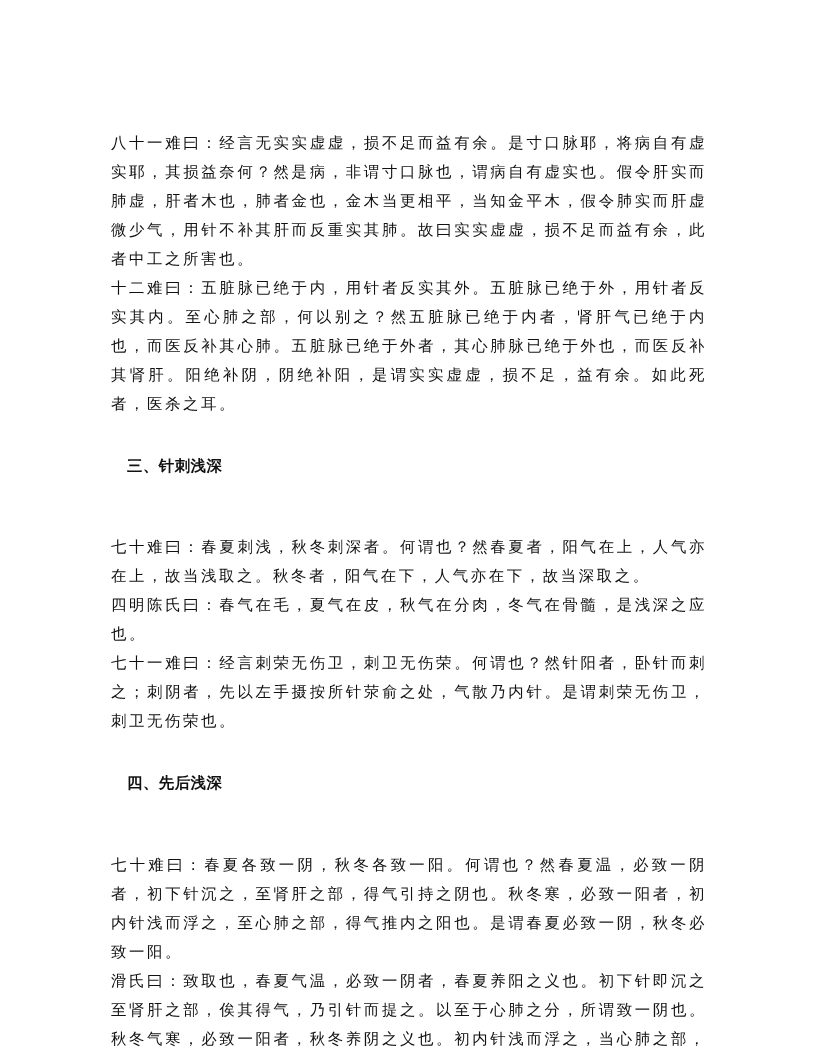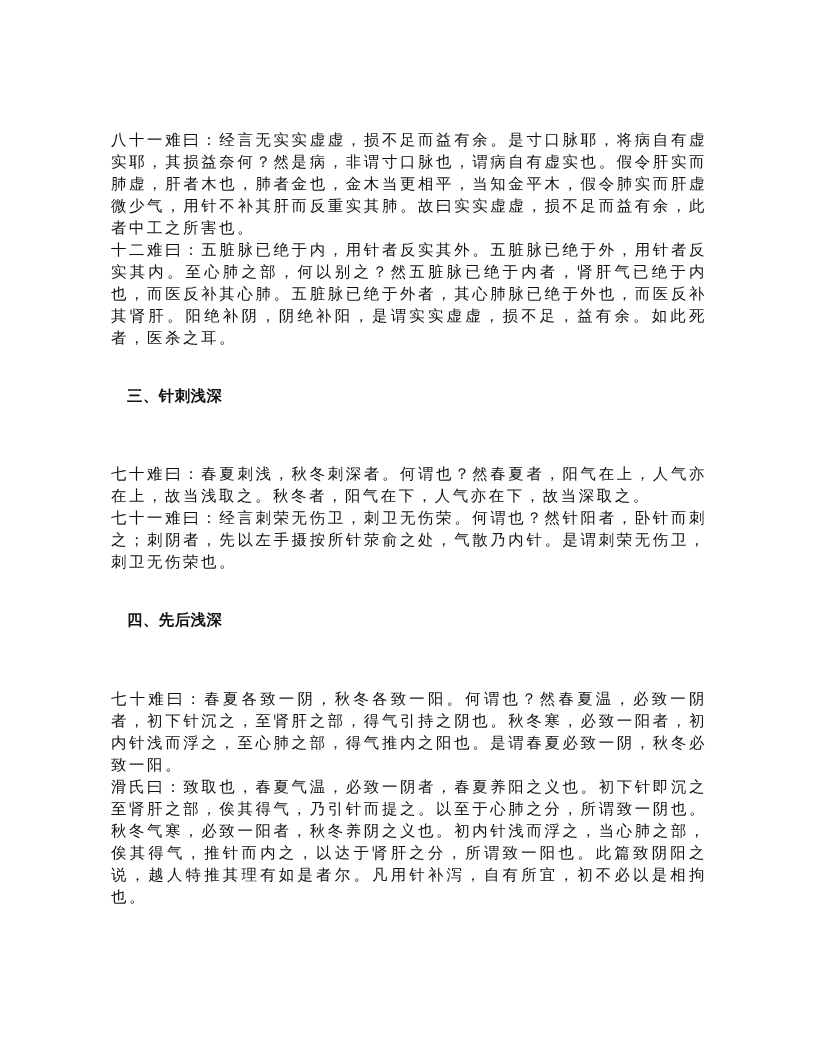--- a/index.html
+++ b/index.html
@@ -17,21 +17,21 @@
     }
     .page {
       position: absolute;
       left: 111px;
       top: 129px;
       width: 596px;
     }
     .para {
       margin: 0;
       font-size: 15.4px;
-      line-height: 22px;
+      line-height: 29px;
       letter-spacing: 2.6px;
       text-align: justify;
       word-break: break-all;
       white-space: normal;
     }
     .heading {
       margin: 16px;
       font-size: 15.4px;
       line-height: 20.6px;
       letter-spacing: 0.5px;
@@ -48,20 +48,21 @@
     <p class="para">八十一难曰：经言无实实虚虚，损不足而益有余。是寸口脉耶，将病自有虚实耶，其损益奈何？然是病，非谓寸口脉也，谓病自有虚实也。假令肝实而肺虚，肝者木也，肺者金也，金木当更相平，当知金平木，假令肺实而肝虚微少气，用针不补其肝而反重实其肺。故曰实实虚虚，损不足而益有余，此者中工之所害也。</p>
     <p class="para">十二难曰：五脏脉已绝于内，用针者反实其外。五脏脉已绝于外，用针者反实其内。至心肺之部，何以别之？然五脏脉已绝于内者，肾肝气已绝于内也，而医反补其心肺。五脏脉已绝于外者，其心肺脉已绝于外也，而医反补其肾肝。阳绝补阴，阴绝补阳，是谓实实虚虚，损不足，益有余。如此死者，医杀之耳。</p>
   </div>
 
   <div class="gap-before-heading"></div>
 
   <div>
     <h2 class="heading">三、针刺浅深</h2>
     <div class="gap-after-heading"></div>
     <p class="para">七十难曰：春夏刺浅，秋冬刺深者。何谓也？然春夏者，阳气在上，人气亦在上，故当浅取之。秋冬者，阳气在下，人气亦在下，故当深取之。</p>
+    <p class="para">四明陈氏曰：春气在毛，夏气在皮，秋气在分肉，冬气在骨髓，是浅深之应也。</p>
     <p class="para">七十一难曰：经言刺荣无伤卫，刺卫无伤荣。何谓也？然针阳者，卧针而刺之；刺阴者，先以左手摄按所针荥俞之处，气散乃内针。是谓刺荣无伤卫，刺卫无伤荣也。</p>
   </div>
 
   <div class="gap-before-heading"></div>
 
   <div>
     <h2 class="heading">四、先后浅深</h2>
     <div class="gap-after-heading"></div>
     <p class="para">七十难曰：春夏各致一阴，秋冬各致一阳。何谓也？然春夏温，必致一阴者，初下针沉之，至肾肝之部，得气引持之阴也。秋冬寒，必致一阳者，初内针浅而浮之，至心肺之部，得气推内之阳也。是谓春夏必致一阴，秋冬必致一阳。</p>
     <p class="para">滑氏曰：致取也，春夏气温，必致一阴者，春夏养阳之义也。初下针即沉之至肾肝之部，俟其得气，乃引针而提之。以至于心肺之分，所谓致一阴也。秋冬气寒，必致一阳者，秋冬养阴之义也。初内针浅而浮之，当心肺之部，俟其得气，推针而内之，以达于肾肝之分，所谓致一阳也。此篇致阴阳之说，越人特推其理有如是者尔。凡用针补泻，自有所宜，初不必以是相拘也。</p>

